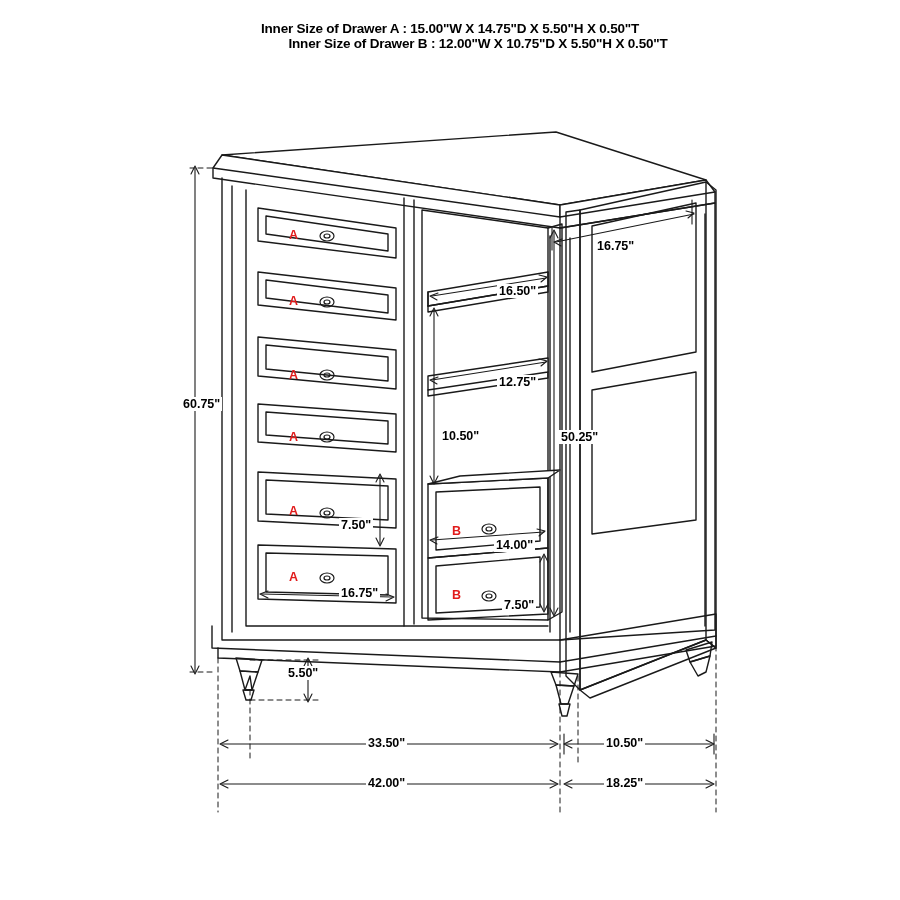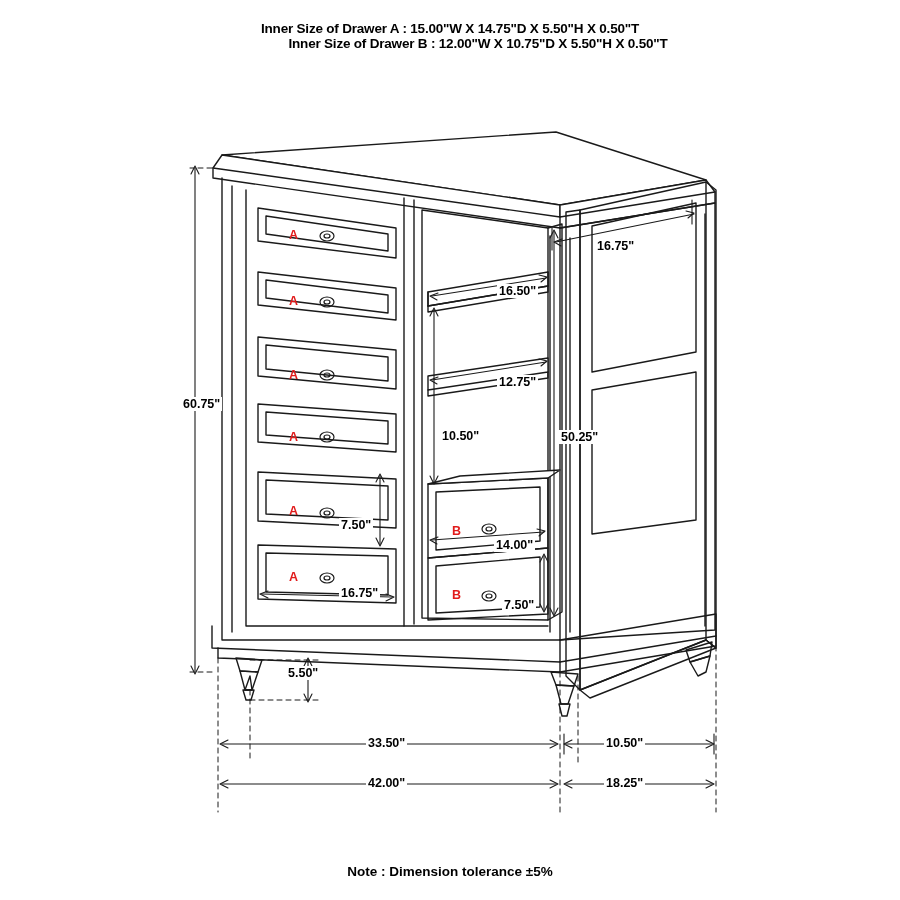--- a/index.html
+++ b/index.html
@@ -278,15 +278,14 @@
   <div class="dimlabel" style="left:339px; top:518px;">7.50"</div>
   <div class="dimlabel" style="left:494px; top:538px;">14.00"</div>
   <div class="dimlabel" style="left:339px; top:586px;">16.75"</div>
   <div class="dimlabel" style="left:502px; top:598px;">7.50"</div>
   <div class="dimlabel" style="left:286px; top:666px;">5.50"</div>
   <div class="dimlabel" style="left:366px; top:736px;">33.50"</div>
   <div class="dimlabel" style="left:604px; top:736px;">10.50"</div>
   <div class="dimlabel" style="left:366px; top:776px;">42.00"</div>
   <div class="dimlabel" style="left:604px; top:776px;">18.25"</div>
 
-  <div class="note">Note : Dimension tolerance ±5%</div>
 
 </div>
 
 </body></html>

